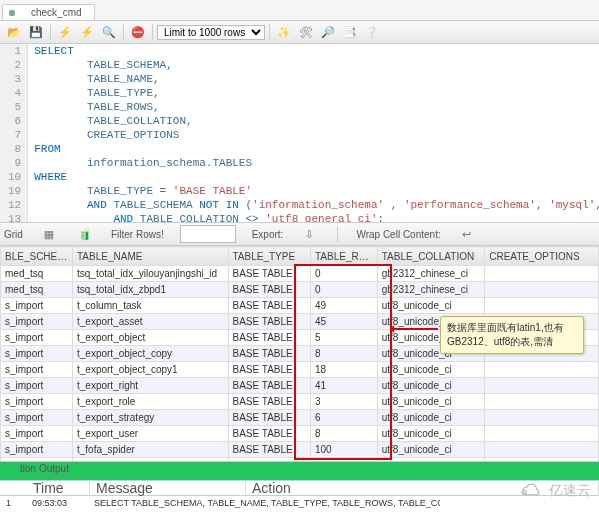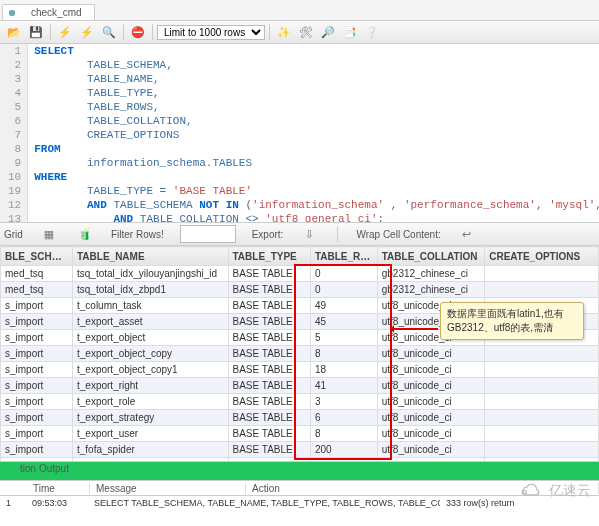--- a/index.html
+++ b/index.html
@@ -8,40 +8,40 @@
 .tab .dot{width:6px;height:6px;background:#7aa;border-radius:2px}
 .toolbar{height:22px;background:linear-gradient(#fafafa,#e8e8e8);border-bottom:1px solid #ccc;display:flex;align-items:center;padding:0 4px;gap:2px}
 .tb-btn{width:18px;height:18px;border:1px solid transparent;border-radius:2px;display:flex;align-items:center;justify-content:center;cursor:pointer;color:#777;font-size:11px}
 .tb-sep{width:1px;height:16px;background:#ccc;margin:0 2px}
 .tb-select{font-size:10px;height:15px;border:1px solid #bbb;background:#fff;padding:0 2px}
 .editor{display:flex;height:178px;border-bottom:1px solid #ccc;overflow:hidden;font-family:Consolas,'Courier New',monospace;font-size:11px;line-height:14px}
 .gutter{background:#f0f0f0;border-right:1px solid #ddd;text-align:right;color:#999;padding:0 6px 0 8px;user-select:none}
 .gutter div{height:14px}
 .code{padding:0 6px;white-space:pre;color:#333}
 .code div{height:14px}
-.kw{color:#0066cc;font-weight:bold}
+.kw{color:#0066cc;font-weight:normal}
 .ident{color:#3a6ea5}
 .str{color:#c05050}
 .op{color:#666}
 .grid-tb{height:22px;background:linear-gradient(#fafafa,#e8e8e8);border-bottom:1px solid #ccc;display:flex;align-items:center;padding:0 4px;gap:16px;font-size:10px;color:#555}
 .grid-tb .lbl{color:#555}
 .grid-tb input{font-size:10px;height:14px;border:1px solid #bbb;width:50px}
 .grid-wrap{position:relative;height:215px;overflow:hidden;border-bottom:1px solid #ccc}
 table.grid{border-collapse:collapse;width:100%;font-size:10px;table-layout:fixed}
 table.grid th,table.grid td{border:1px solid #ddd;padding:1px 4px;text-align:left;height:13px;overflow:hidden;white-space:nowrap;text-overflow:ellipsis}
-table.grid th{background:linear-gradient(#f4f4f4,#e4e4e4);color:#444;font-weight:bold;height:16px}
+table.grid th{background:linear-gradient(#f4f4f4,#e4e4e4);color:#444;font-weight:normal;height:16px}
 table.grid tbody tr:nth-child(even){background:#f0f4fa}
 table.grid tbody tr:nth-child(odd){background:#fff}
 .highlight-box{position:absolute;border:2px solid #d00;pointer-events:none}
 .hb1{top:18px;left:294px;width:94px;height:192px}
-.callout{position:absolute;top:56px;left:440px;width:130px;padding:4px 6px;font-size:10px;background:#fff9d6;border:1px solid #c8b060;border-radius:3px;color:#333;box-shadow:1px 1px 3px rgba(0,0,0,.2)}
+.callout{position:absolute;top:70px;left:440px;width:130px;padding:4px 6px;font-size:10px;background:#fff9d6;border:1px solid #c8b060;border-radius:3px;color:#333;box-shadow:1px 1px 3px rgba(0,0,0,.2)}
 .arrow{position:absolute;top:82px;left:392px;width:46px;height:2px;background:#d00}
 .arrow:before{content:"";position:absolute;left:-6px;top:-3px;border:4px solid transparent;border-right-color:#d00}
 .output-head{height:16px;background:#22c55e;border-bottom:1px solid #ccc;font-size:10px;color:#555;padding:1px 20px}
-.output-cols{display:flex;font-size:10px;color:#555;border-bottom:1px solid #ccc;height:14px;align-items:center}
+.output-cols{display:flex;font-size:14px;color:#555;border-bottom:1px solid #ccc;height:14px;align-items:center}
 .output-cols div{padding:0 6px;border-right:1px solid #ddd}
 .output-row{display:flex;font-size:9px;color:#333;height:14px;align-items:center}
 .output-row div{padding:0 6px;white-space:nowrap;overflow:hidden}
 .logo{position:absolute;bottom:26px;right:8px;font-size:14px;color:#bbb;display:flex;align-items:center;gap:4px;font-family:Liberation Mono, monospace}
 .logo svg{width:26px;height:18px}
 .c1{width:60px}.c2{width:140px}.c3{width:70px}.c4{width:55px}.c5{width:94px}.c6{width:100px}
 .num{text-align:right}
 </style>
 </head>
 <body>
@@ -204,21 +204,21 @@
           <td class="c2">t_export_user</td>
           <td class="c3">BASE TABLE</td>
           <td class="c4 num">8</td>
           <td class="c5">utf8_unicode_ci</td>
           <td class="c6"></td>
         </tr>
         <tr>
           <td class="c1">s_import</td>
           <td class="c2">t_fofa_spider</td>
           <td class="c3">BASE TABLE</td>
-          <td class="c4 num">200</td>
+          <td class="c4 num">100</td>
           <td class="c5">utf8_unicode_ci</td>
           <td class="c6"></td>
         </tr>
         <tr>
           <td class="c1">s_import</td>
           <td class="c2">t_ngoda3_req</td>
           <td class="c3">BASE TABLE</td>
           <td class="c4 num">0</td>
           <td class="c5">utf8_unicode_ci</td>
           <td class="c6"></td>
@@ -234,21 +234,20 @@
 <div class="output-cols">
   <div style="width:14px"></div>
   <div style="width:50px">Time</div>
   <div style="flex:1">Message</div>
   <div style="width:340px">Action</div>
 </div>
 <div class="output-row">
   <div style="width:14px">1</div>
   <div style="width:50px">09:53:03</div>
   <div style="width:340px">SELECT         TABLE_SCHEMA,         TABLE_NAME,         TABLE_TYPE,         TABLE_ROWS,         TABLE_COLLATION,         CREATE_OPTIONS FRO...</div>
-  <div style="flex:1">333 row(s) return</div>
 </div>
 
 <div class="logo">
   <svg viewBox="0 0 40 24">
       <path d="M12 18a6 6 0 010-12 8 8 0 0115 3 5 5 0 011 9H12z" fill="none" stroke="#bbb" stroke-width="2"></path>
       <circle cx="8" cy="14" r="3" fill="none" stroke="#bbb" stroke-width="2"></circle>
     </svg>
   <span>亿速云</span>
 </div>
 

